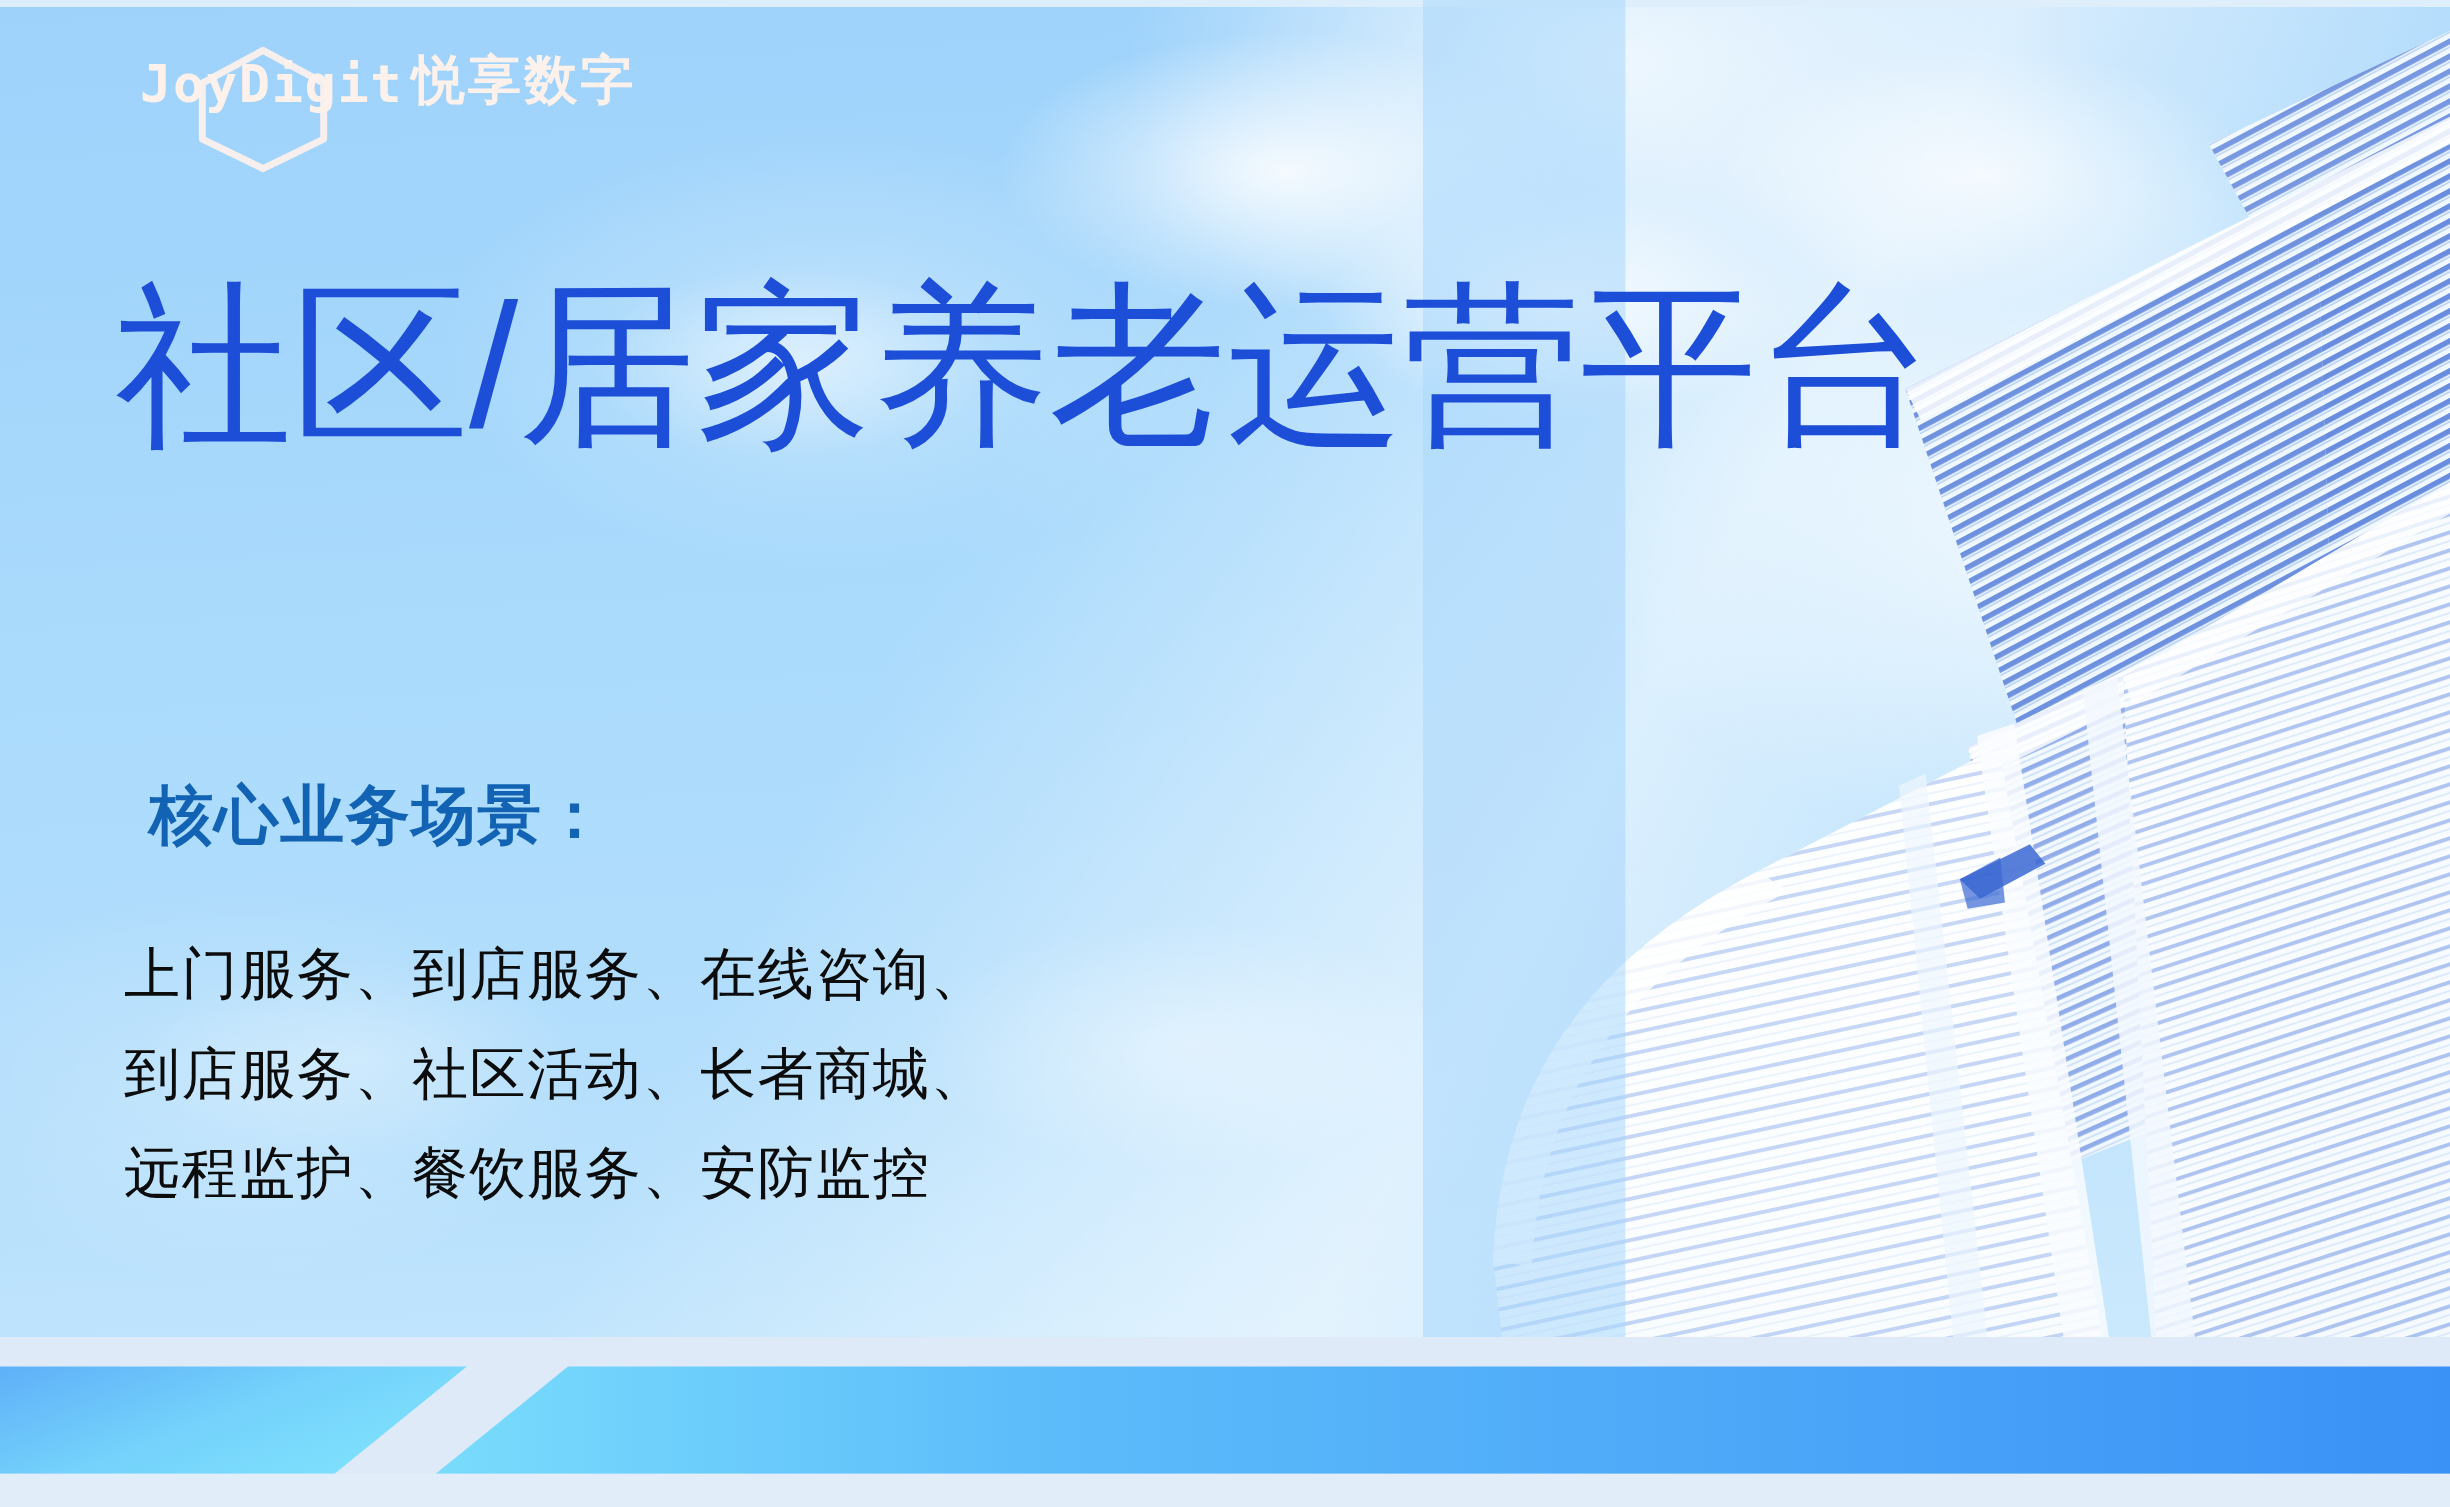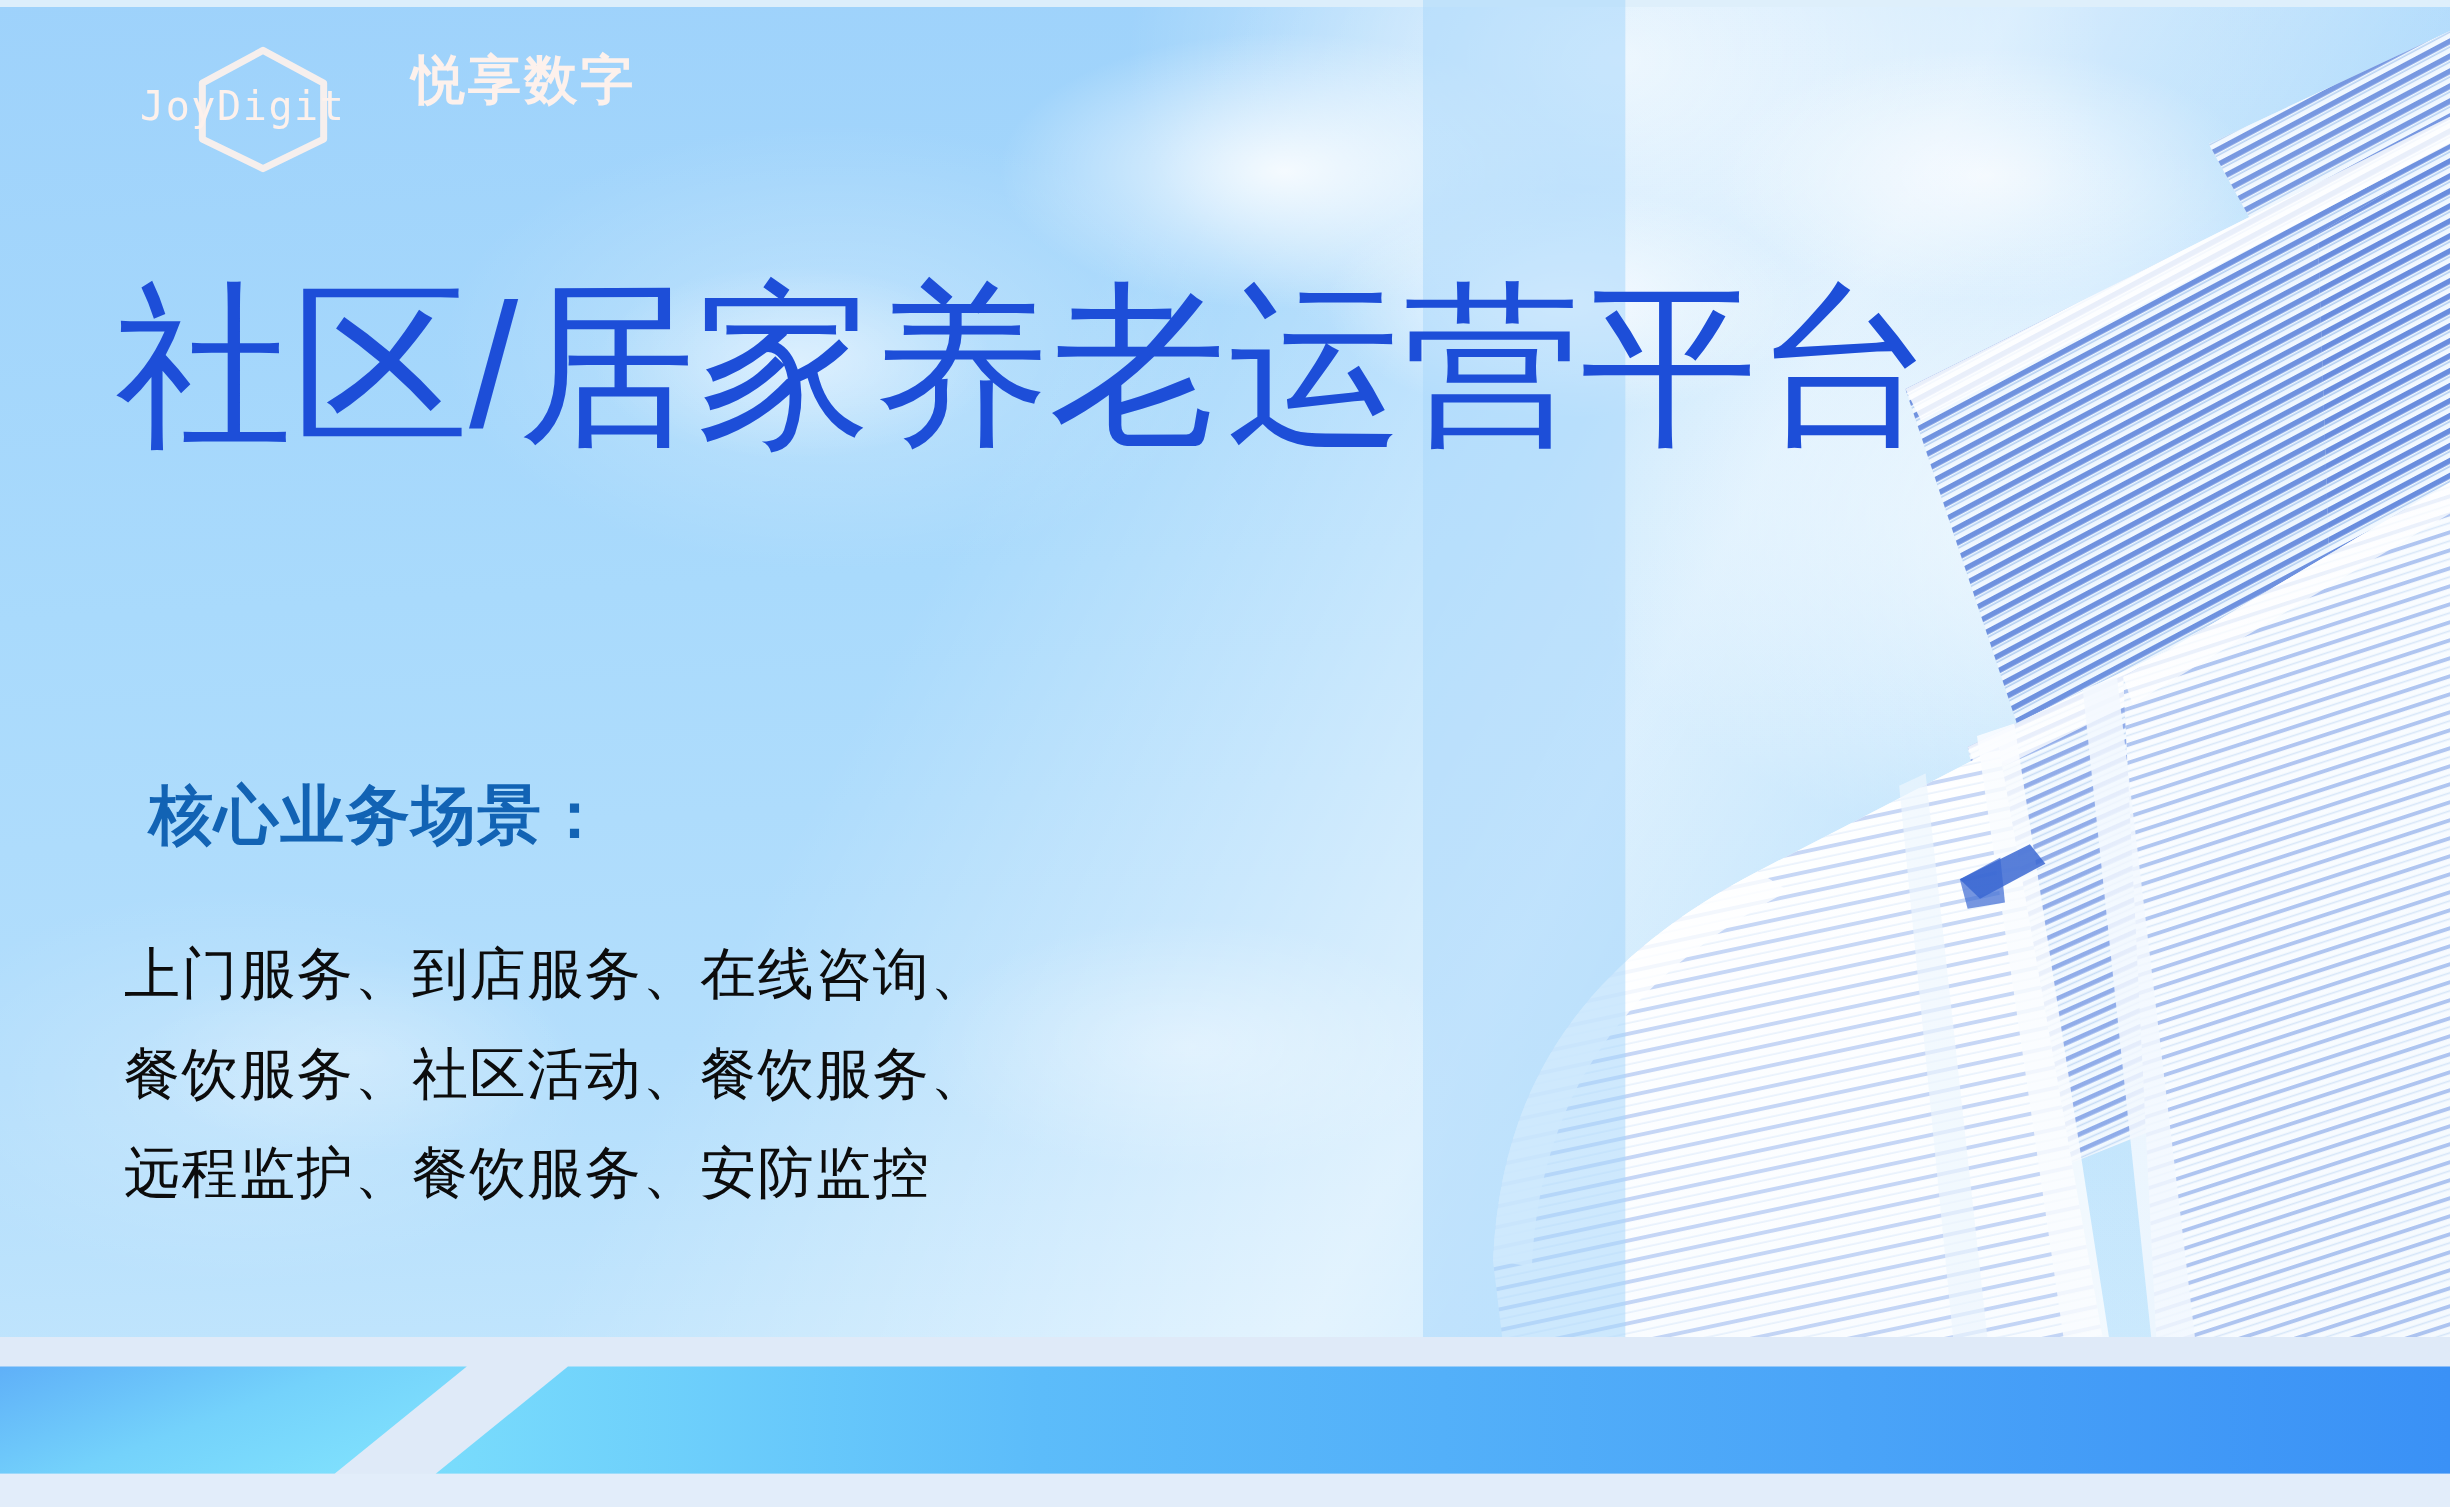--- a/index.html
+++ b/index.html
@@ -62,27 +62,26 @@
   .logo-hex{
     position:absolute;
     left:53px; top:4.7px;
     width:140px; height:131px;
   }
   .logo-hex svg{ display:block; width:100%; height:100%; }
   .logo-word{
     position:absolute;
     left:0; top:18.7px;
     font-family:"DejaVu Sans Mono","Liberation Mono",monospace;
-    font-size:40px;
-    font-weight:400;
+    font-size:52px;
+    font-weight:700;
     letter-spacing:1.6px;
     color:#fdf1ec;
     white-space:nowrap;
     line-height:1;
-    margin-top:28px;
   }
   .logo-cn{
     position:absolute;
     left:272px; top:14px;
     font-size:53px;
     font-weight:700;
     letter-spacing:3.1px;
     color:#fdf1ec;
     white-space:nowrap;
     line-height:1;
@@ -270,21 +269,21 @@
     <div class="logo-word">JoyDigit</div>
     <div class="logo-cn">悦享数字</div>
   </div>
 
   <h1 class="headline">社区/居家养老运营平台</h1>
 
   <h2 class="section-heading">核心业务场景：</h2>
 
   <div class="body-list">
     <div class="body-line">上门服务、到店服务、在线咨询、</div>
-    <div class="body-line">餐饮服务、社区活动、餐饮服务、</div>
+    <div class="body-line">到店服务、社区活动、长者商城、</div>
     <div class="body-line">远程监护、餐饮服务、安防监控</div>
   </div>
 
   <div class="bottom-band">
     <svg viewBox="0 0 3149 220" preserveAspectRatio="none" xmlns="http://www.w3.org/2000/svg">
       <defs>
         <linearGradient id="bandLeft" x1="0" y1="0" x2="1" y2="0.6">
           <stop offset="0%" stop-color="#5fb0f8"></stop>
           <stop offset="55%" stop-color="#74d2fb"></stop>
           <stop offset="100%" stop-color="#7fe0fd"></stop>

